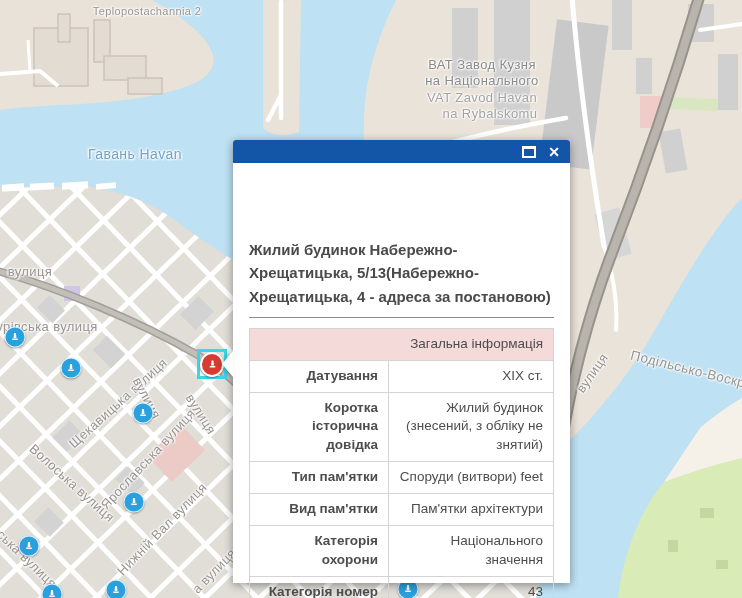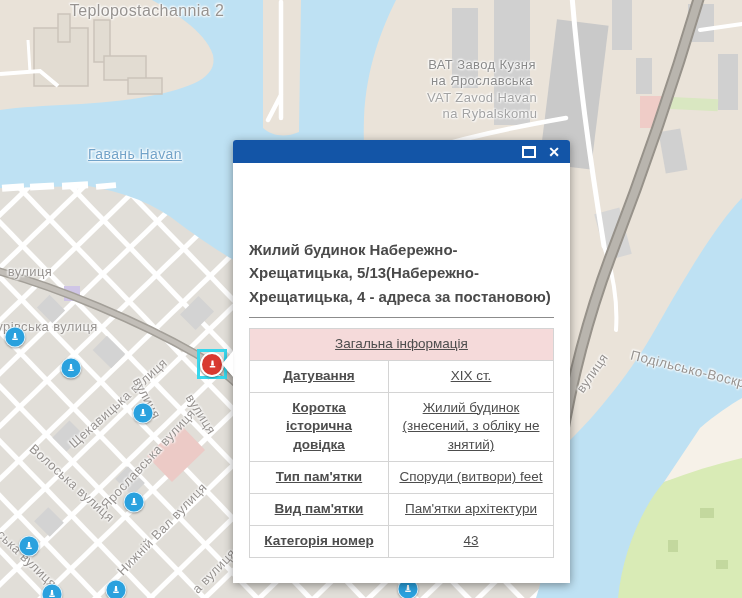--- a/index.html
+++ b/index.html
@@ -52,23 +52,22 @@
   #popup-content{
     position:relative;height:501px;overflow:hidden;padding:28px 16px 0 16px;
     box-sizing:border-box;color:#4a4a4a;margin-top:47px;
   }
   #popup-title{font-size:15px;font-weight:bold;line-height:1.55;margin:0 0 9px 0;}
   #popup-divider{border:none;border-top:1px solid #8c8c8c;margin:0 0 10px 0;}
   table.info{
     width:100%;border-collapse:collapse;font-size:13.5px;color:#4d4d4d;
   }
   table.info th,table.info td{
-    border:1px solid #d4d4d4;padding:6px 10px;text-align:center;vertical-align:top;
+    border:1px solid #d4d4d4;padding:6px 10px;text-align:right;vertical-align:top;
     line-height:1.4;
-    text-decoration:underline;
   }
   table.info th{width:118px;font-weight:bold;}
   tr.tbl-header td{background:#f5dada;font-weight:normal;padding:6px 10px;}
   #popup-footer{
     position:absolute;left:0;right:0;bottom:0;height:33px;background:#000000;
     display:flex;align-items:center;justify-content:flex-start;padding:0 16px;
   }
   #zoom-to-link{color:#4073a8;font-size:14px;text-decoration:underline;cursor:pointer;}
   #more-options{color:#686868;font-size:11px;letter-spacing:2px;cursor:pointer;font-weight:bold;}
 </style>
@@ -164,24 +163,24 @@
       <path d="M-6,270 C60,288 140,322 196,354 C226,372 246,390 258,410 C272,436 280,470 282,506" stroke="#c2beb8" stroke-width="5"></path>
     </g>
 
     <g fill="none" stroke-linecap="round">
       <path d="M700,-6 C674,82 640,180 610,258 C584,328 570,390 561,444 C556,486 544,520 526,552" stroke="#97928a" stroke-width="12"></path>
       <path d="M700,-6 C674,82 640,180 610,258 C584,328 570,390 561,444 C556,486 544,520 526,552" stroke="#b9b5ae" stroke-width="8"></path>
     </g>
   </svg>
 
   <div id="map-labels">
-      <span style="left: 147px; top: 11px; transform: translate(-50%, -50%) rotate(0deg); font-size: 16px;">Teplopostachannia 2</span>
-      <span style="left: 135px; top: 154px; transform: translate(-50%, -50%) rotate(0deg); color: rgb(114, 163, 201); font-size: 14px; text-decoration: underline;">Гавань Havan</span>
+      <span style="left: 147px; top: 11px; transform: translate(-50%, -50%) rotate(0deg); font-size: 11px;">Teplopostachannia 2</span>
+      <span style="left: 135px; top: 154px; transform: translate(-50%, -50%) rotate(0deg); color: rgb(114, 163, 201); font-size: 14px;">Гавань Havan</span>
       <span style="left: 482px; top: 64px; transform: translate(-50%, -50%) rotate(0deg); color: rgb(138, 138, 138);">ВАТ Завод Кузня</span>
-      <span style="left: 482px; top: 80px; transform: translate(-50%, -50%) rotate(0deg); color: rgb(138, 138, 138);">на Ярославська</span>
+      <span style="left: 482px; top: 80px; transform: translate(-50%, -50%) rotate(0deg); color: rgb(138, 138, 138);">на Національного</span>
       <span style="left: 482px; top: 97px; transform: translate(-50%, -50%) rotate(0deg); color: rgb(163, 163, 163);">VAT Zavod Havan</span>
       <span style="left: 482px; top: 113px; transform: translate(-50%, -50%) rotate(0deg); color: rgb(163, 163, 163); margin-left: 8px;">na Rybalskomu</span>
       <span style="left: 30px; top: 271px; transform: translate(-50%, -50%) rotate(0deg);">вулиця</span>
       <span style="left: 47px; top: 326px; transform: translate(-50%, -50%) rotate(0deg);">урівська вулиця</span>
       <span style="left: 118px; top: 403px; transform: translate(-50%, -50%) rotate(-42deg);">Щекавицька вулиця</span>
       <span style="left: 147px; top: 398px; transform: translate(-50%, -50%) rotate(62deg);">вулиця</span>
       <span style="left: 72px; top: 483px; transform: translate(-50%, -50%) rotate(42deg);">Волоська вулиця</span>
       <span style="left: 148px; top: 459px; transform: translate(-50%, -50%) rotate(-47deg);">Ярославська вулиця</span>
       <span style="left: 162px; top: 529px; transform: translate(-50%, -50%) rotate(-46deg);">Нижній Вал вулиця</span>
       <span style="left: 27px; top: 559px; transform: translate(-50%, -50%) rotate(44deg);">ська вулиця</span>
@@ -265,20 +264,24 @@
             </tr>
             <tr>
               <th>Тип пам'ятки</th>
               <td>Споруди (витвори) feet</td>
             </tr>
             <tr>
               <th>Вид пам'ятки</th>
               <td>Пам'ятки архітектури</td>
             </tr>
             <tr>
+              <th>Категорія охорони</th>
+              <td>Національного значення</td>
+            </tr>
+            <tr>
               <th>Категорія номер</th>
               <td>43</td>
             </tr>
           </tbody>
       </table>
       <div id="popup-footer">
         <a id="zoom-to-link">Приблизить к</a>
         <span id="more-options">•••</span>
       </div>
     </div>

